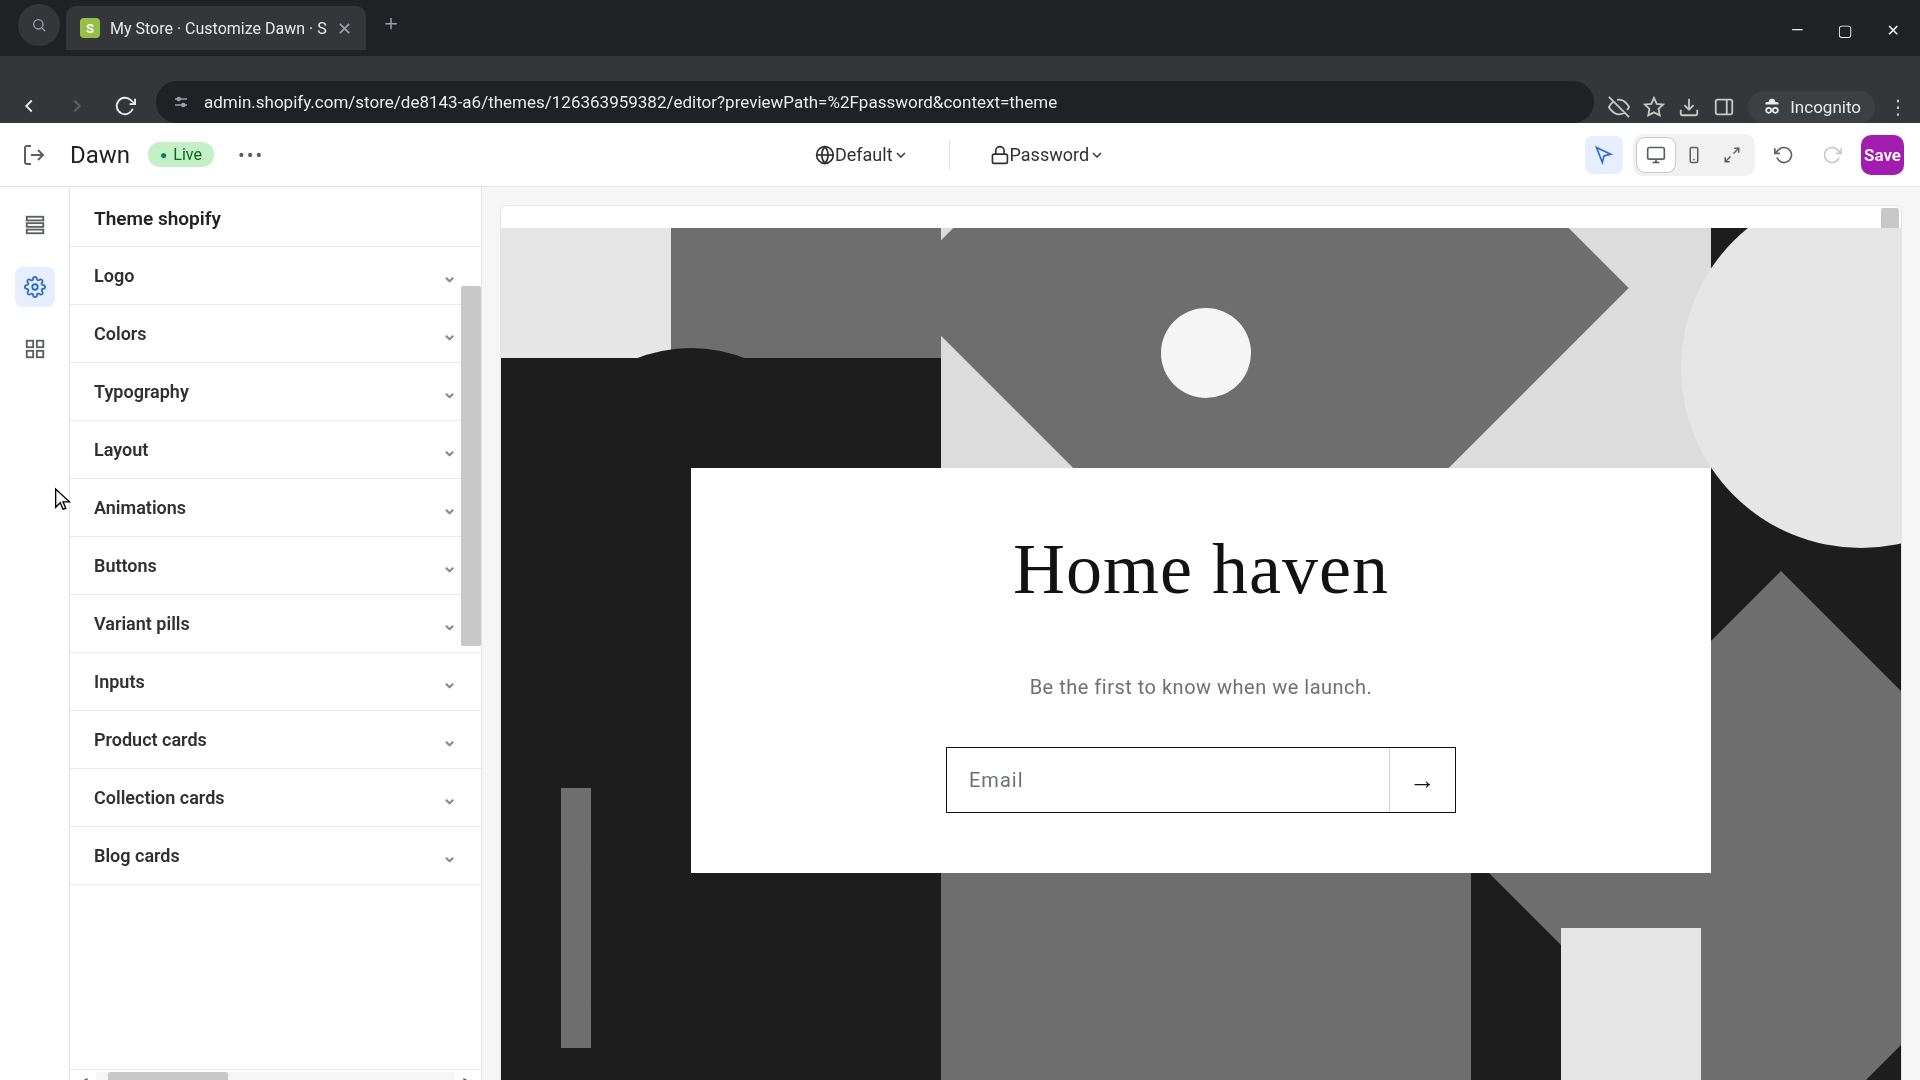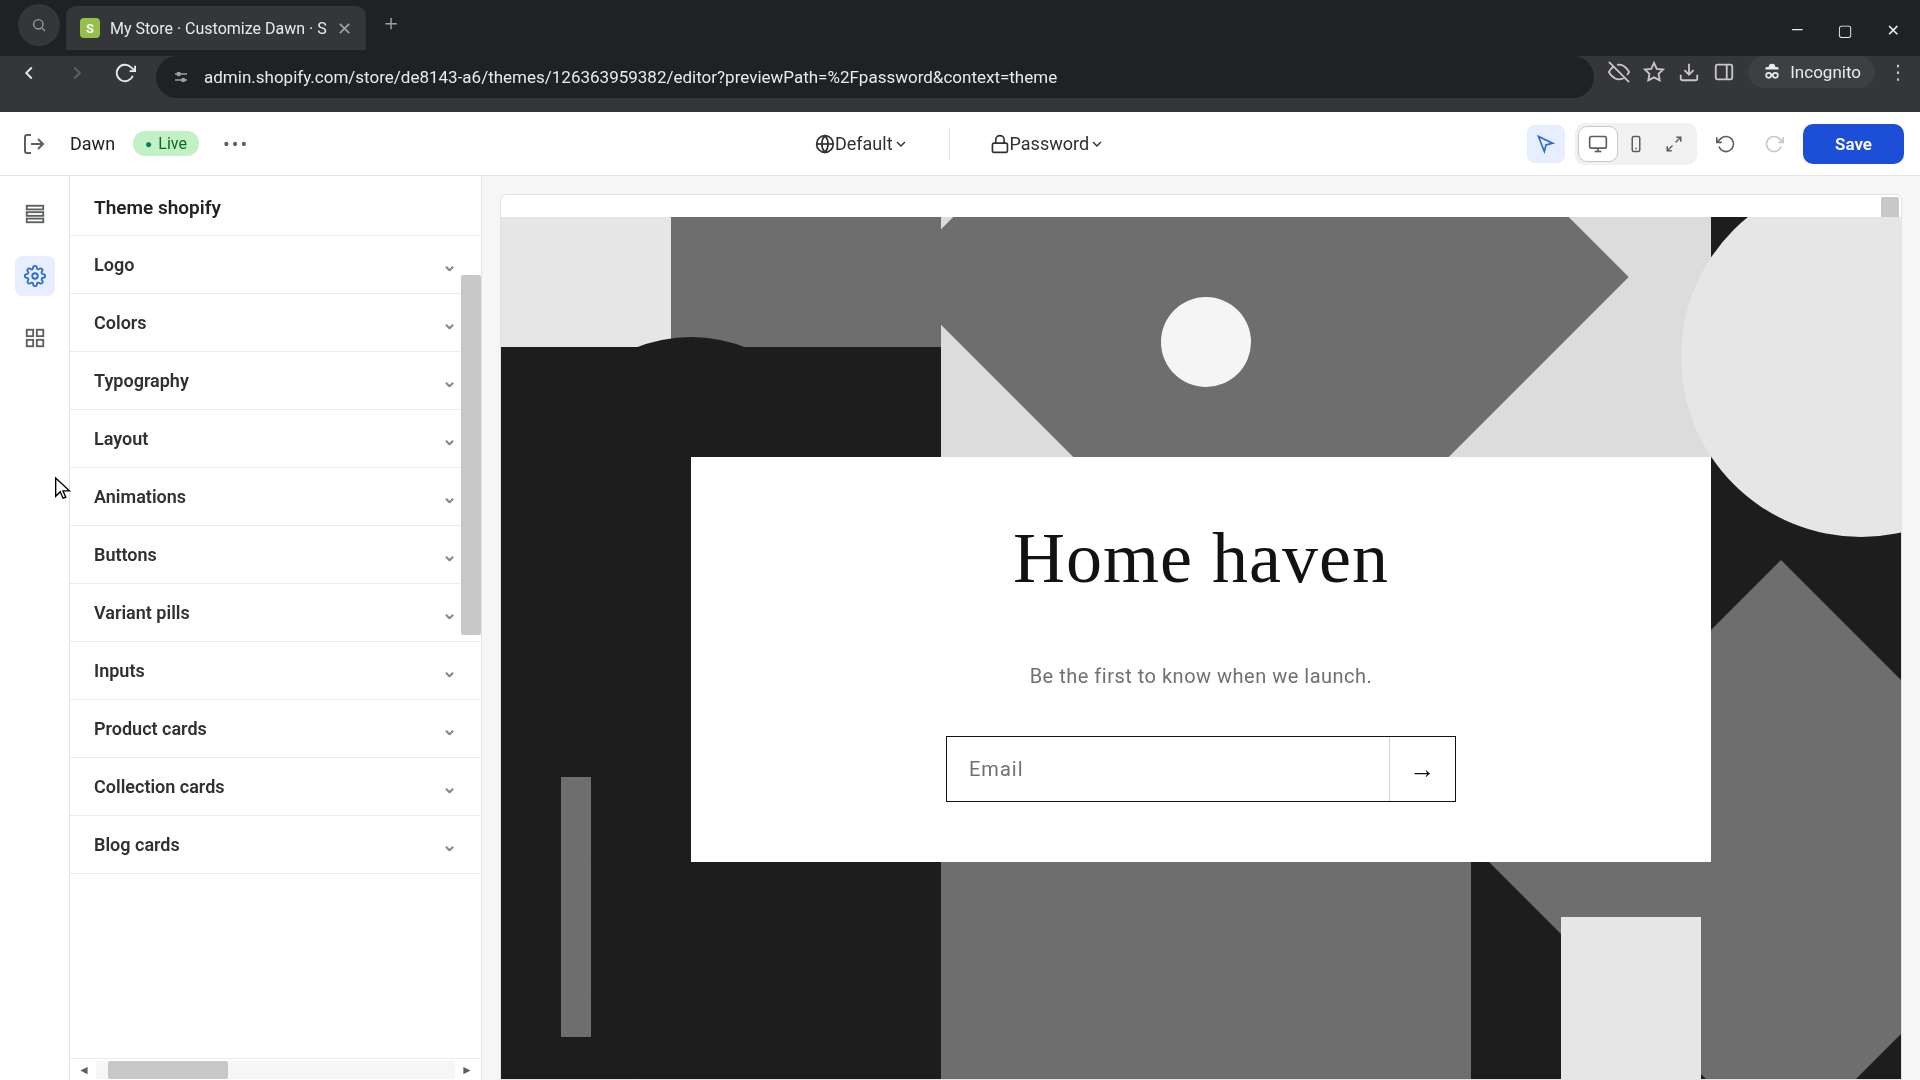--- a/index.html
+++ b/index.html
@@ -9,46 +9,46 @@
   .browser-top { background: #202124; height: 56px; display: flex; align-items: flex-end; padding: 0 12px; }
   .tab-strip { display: flex; align-items: center; gap: 0; height: 100%; }
   .tab-search { width: 42px; height: 42px; border-radius: 50%; background: #35363a; margin: 0 6px 6px 6px; display:flex; align-items:center; justify-content:center; color:#9aa0a6; }
   .tab { background: #35363a; height: 44px; border-radius: 10px 10px 0 0; display: flex; align-items: center; padding: 0 14px; gap: 10px; min-width: 300px; color: #e8eaed; font-size: 16px; }
   .tab .favicon { width: 20px; height: 20px; background: #96bf48; border-radius: 4px; display:flex; align-items:center; justify-content:center; color:#fff; font-size:13px; font-weight:bold;}
   .tab .close { color:#9aa0a6; margin-left:auto; font-size:18px; }
   .newtab { color:#9aa0a6; font-size:22px; margin: 0 0 10px 14px; }
   .win-controls { margin-left:auto; display:flex; gap:34px; color:#e8eaed; font-size:16px; padding-bottom:16px; padding-right:8px;}
   .win-controls span { cursor:pointer; }
 
-  .browser-bar { background:#35363a; height: 56px; display:flex; align-items:flex-start; padding: 0 12px; gap: 14px; color:#e8eaed; }
+  .browser-bar { background:#35363a; height: 67px; display:flex; align-items:flex-end; padding: 0 12px; gap: 14px; color:#e8eaed; }
   .nav-icn { width:34px; height:34px; display:flex; align-items:center; justify-content:center; border-radius:50%; font-size:22px; color:#9aa0a6;}
   .url-box { flex:1; background:#202124; border-radius: 22px; height:42px; display:flex; align-items:center; padding: 0 16px; gap:14px; color:#e8eaed; font-size:17px;}
   .url-box .secure { font-size:16px; color:#9aa0a6; }
   .right-icons { display:flex; align-items:center; gap:13px; color:#c7c7c7; font-size:20px; }
   .incog-pill { background:#3c4043; border-radius:22px; padding:6px 14px; display:flex; align-items:center; gap:8px; font-size:17px; color:#e8eaed;}
   .menu-dots { font-size:20px; }
 
   
   .app-bar { height:64px; border-bottom:1px solid #e3e3e3; display:flex; align-items:center; padding: 0 16px; background:#fff;}
   .app-left { display:flex; align-items:center; gap:18px; }
   .exit-icn { width:36px; height:36px; display:flex; align-items:center; justify-content:center; color:#5c5f62; border-radius:8px;}
-  .theme-name { font-size:18px; color:#202223; }
+  .theme-name { font-size:24px; color:#202223; }
   .live-pill { background:#c4f0c5; color:#0a6b22; border-radius:12px; padding:3px 12px; font-size:16px; display:flex; align-items:center; gap:6px;}
   .live-pill::before { content:"●"; color:#008060; font-size:12px;}
   .more-dots { color:#5c5f62; font-size:20px; letter-spacing:2px; padding:0 6px;}
   .app-center { position:absolute; left:50%; transform:translateX(-50%); display:flex; align-items:center; gap:30px;}
   .center-btn { display:flex; align-items:center; font-size:18px; color:#303030; padding:6px 10px; border-radius:8px;}
   .divider { width:1px; height:30px; background:#e3e3e3;}
   .app-right { margin-left:auto; display:flex; align-items:center; gap:10px;}
   .device-group { display:flex; align-items:center; background:#f1f1f1; border-radius:10px; padding:4px;}
   .device-group .dev { width:38px; height:34px; display:flex; align-items:center; justify-content:center; border-radius:8px; color:#5c5f62;}
   .device-group .dev.active { background:#fff; box-shadow:0 0 0 1px #c9c9c9;}
   .tool-icn { width:38px; height:38px; display:flex; align-items:center; justify-content:center; color:#5c5f62; border-radius:8px;}
   .tool-icn.inspect { background:#e6eeff; color:#2c6ecb;}
-  .save-btn { background:#1d4ed8; color:#fff; border-radius:10px; padding:10px 32px; font-size:17px; font-weight:600;}
+  .save-btn { background:#a21caf; color:#fff; border-radius:10px; padding:10px 3px; font-size:17px; font-weight:600;}
 
   
   .main { display:flex; height: calc(1080px - 56px - 56px - 64px); }
   .rail { width:70px; border-right:1px solid #e3e3e3; display:flex; flex-direction:column; align-items:center; padding-top:18px; gap:22px; background:#fff;}
   .rail-icn { width:40px; height:40px; display:flex; align-items:center; justify-content:center; border-radius:8px; color:#5c5f62;}
   .rail-icn.active { background:#e6eeff; color:#2c6ecb;}
   .cursor-overlay { position:absolute; left:52px; top:300px; font-size:22px; pointer-events:none; z-index:50;}
 
   .sidebar { width:412px; border-right:1px solid #e3e3e3; display:flex; flex-direction:column; background:#fff; position:relative;}
   .side-title { font-size:19px; font-weight:600; padding:20px 24px 16px 24px; color:#202223;}

